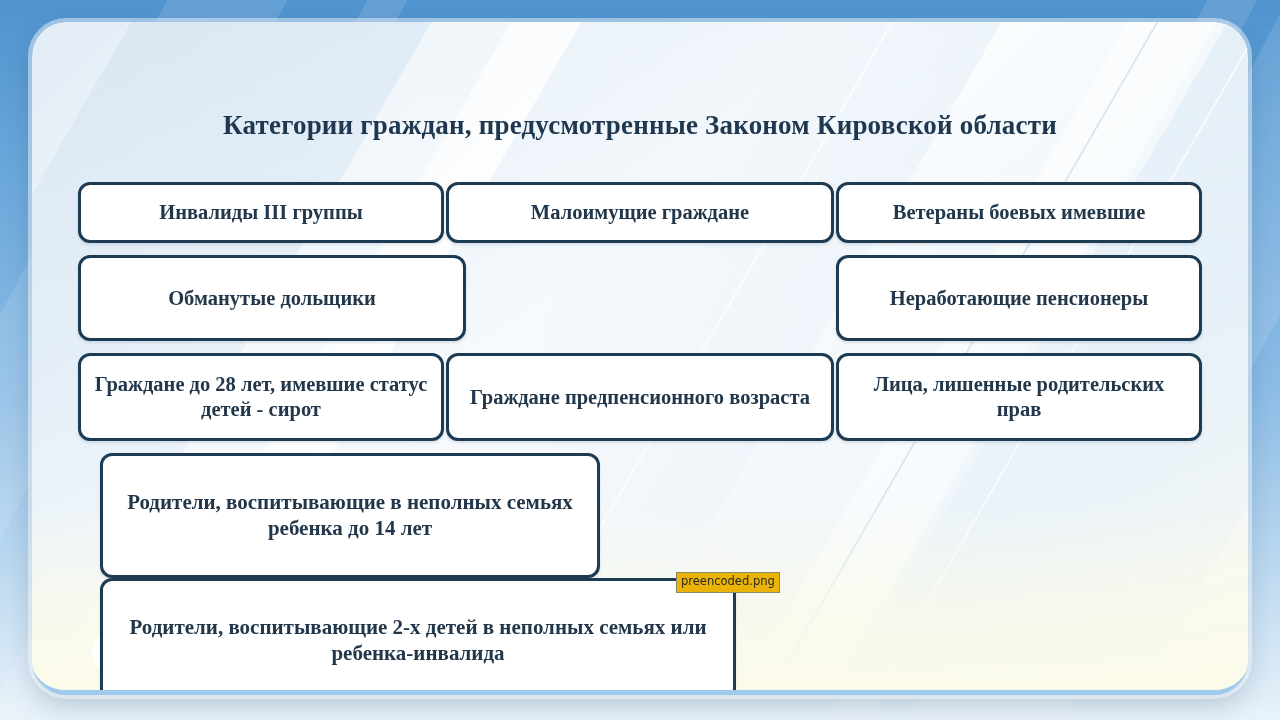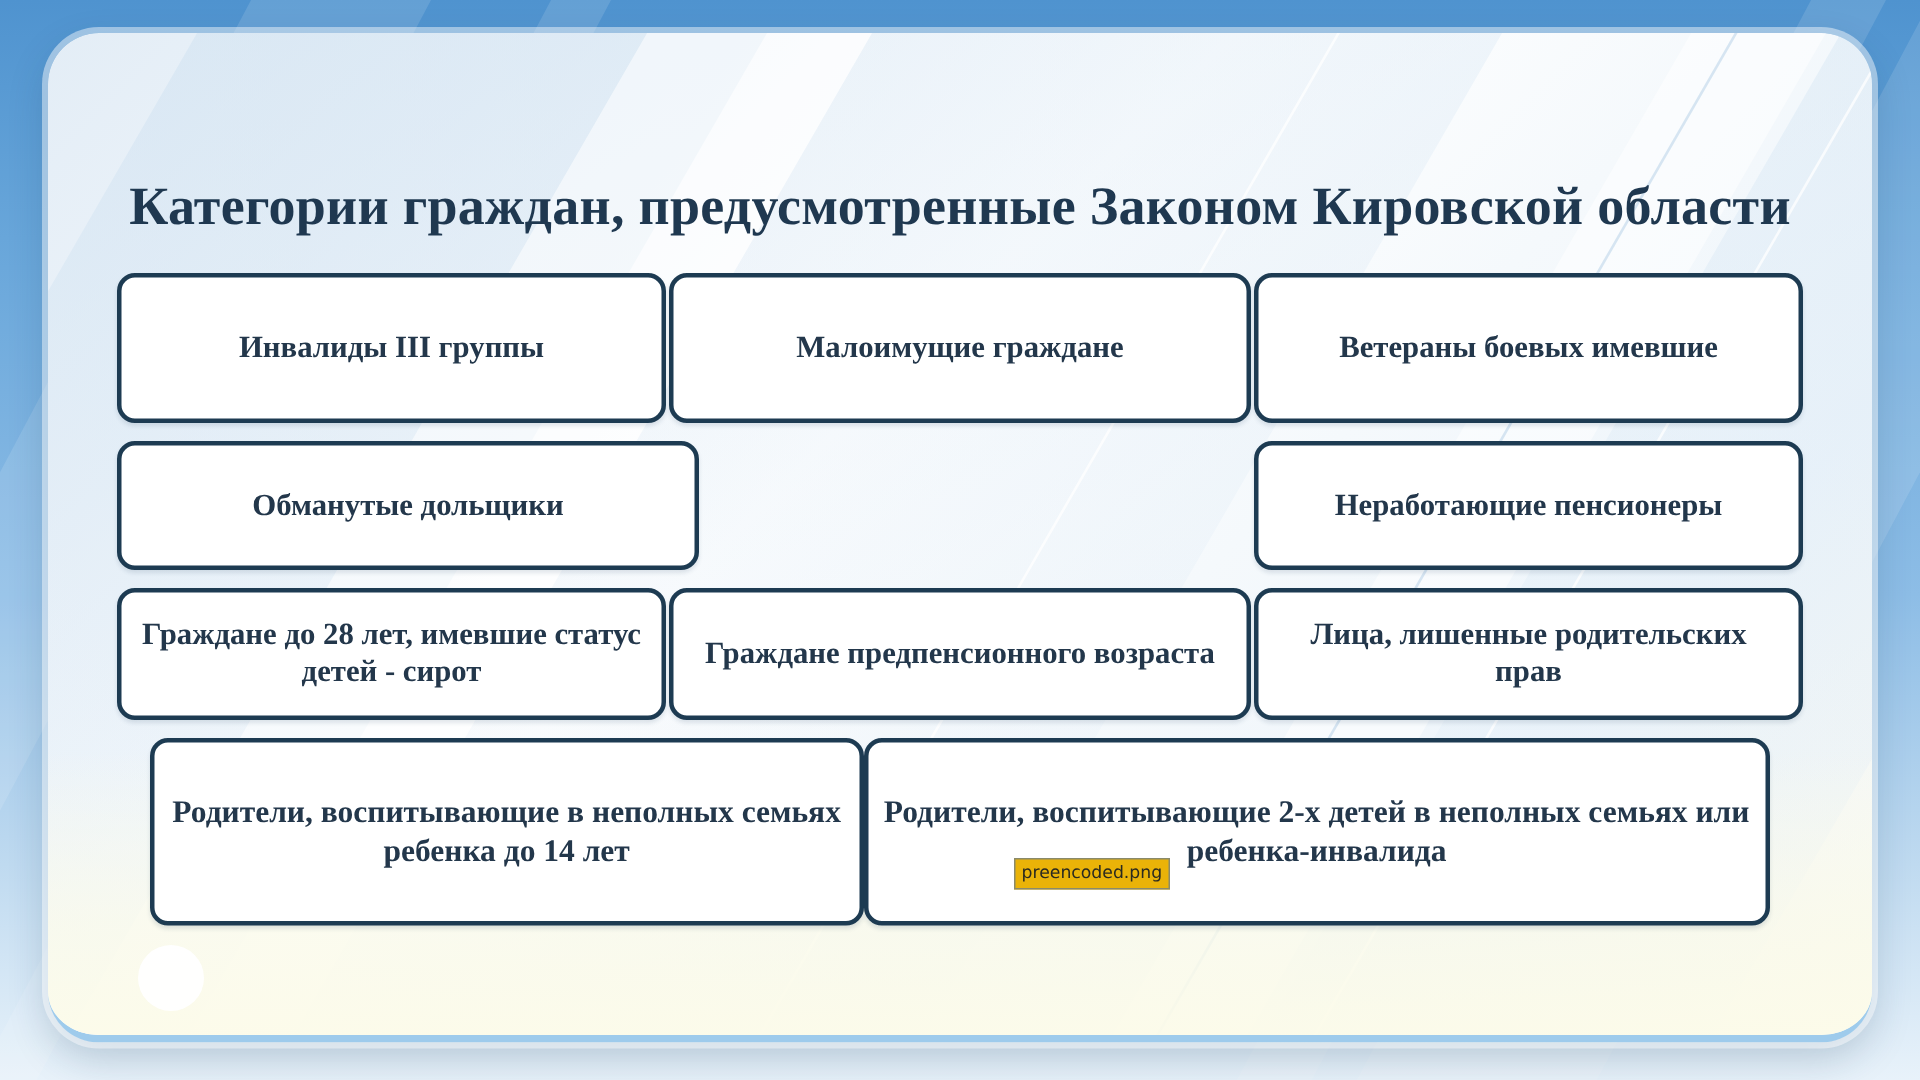--- a/index.html
+++ b/index.html
@@ -79,21 +79,21 @@
     width: 44px; height: 44px; border-radius: 50%;
     background: #ffffff; opacity: .95;
   }
 
   
   .slide-title {
     position: absolute;
     left: 0; right: 0;
     top: 70px;
     text-align: center;
-    font-size: 36px;
+    font-size: 27px;
     font-weight: bold;
     color: #1f3850;
     letter-spacing: 0.2px;
     white-space: nowrap;
   }
 
   
   .grid {
     position: absolute;
     left: 46px;
@@ -114,32 +114,33 @@
     font-size: 20.5px;
     line-height: 1.22;
     display: flex;
     align-items: center;
     justify-content: center;
     text-align: center;
     padding: 6px 10px;
     box-sizing: border-box;
     box-shadow: 0 2px 3px rgba(30,60,90,0.13);
   }
-  .row-a .cat-box { height: 100px; }
+  .row-a .cat-box { height: 61px; }
   .row-b .cat-box { height: 86px; }
   .row-c .cat-box { height: 88px; }
 
   .col-1 { width: 366px; }
   .col-2 { width: 388px; }
   .col-3 { width: 366px; }
 
   .row-wide {
     display: flex;
     justify-content: space-between;
     margin: 12px 22px 0 22px;
+    flex-direction: column;
   }
   .row-wide .cat-box {
     width: 500px;
     height: 125px;
     font-size: 21px;
   }
   .row-wide .wide-right { width: 636px; }
 
   
   .file-tooltip {

